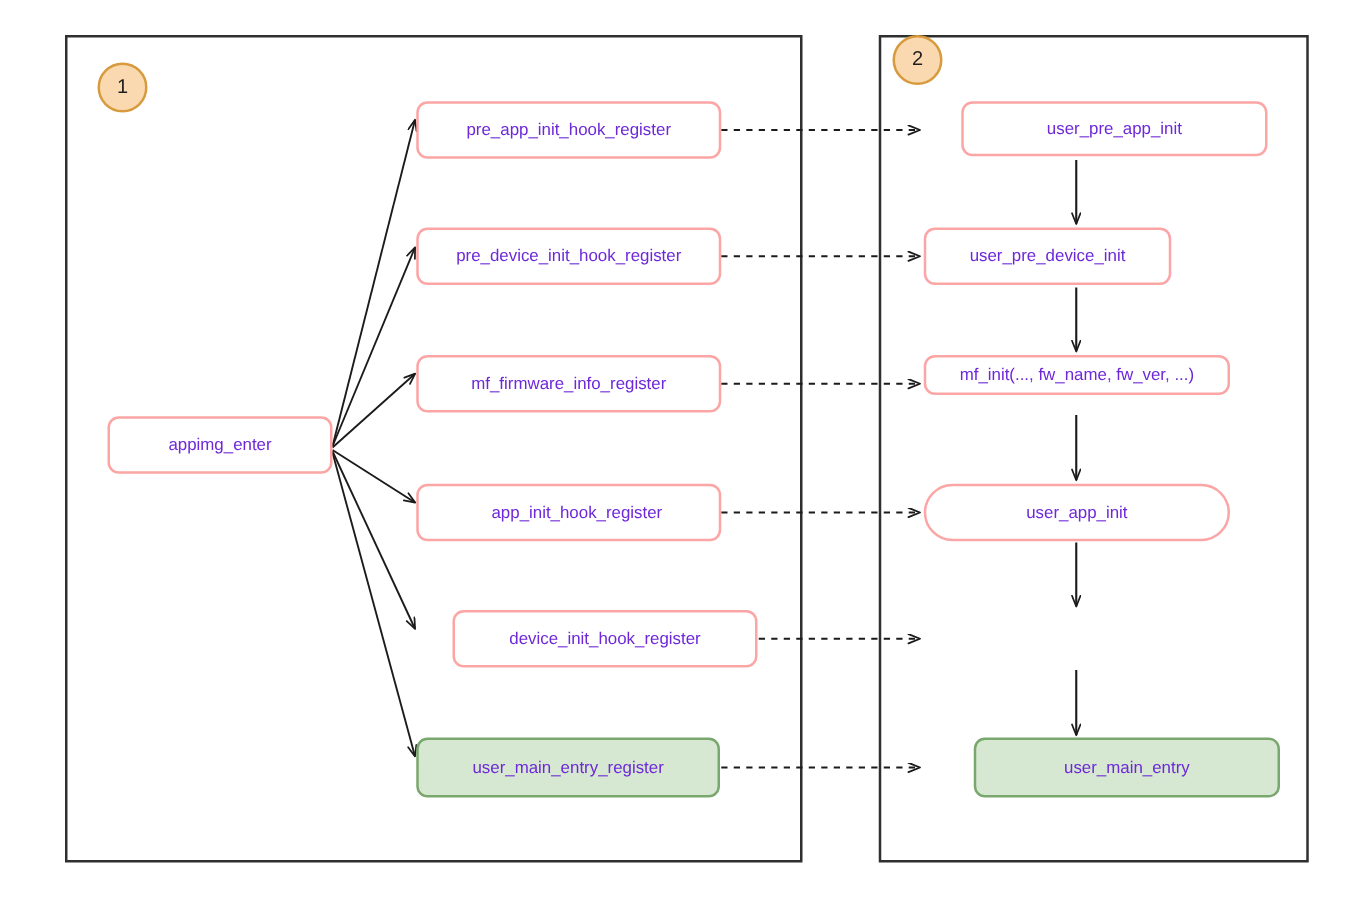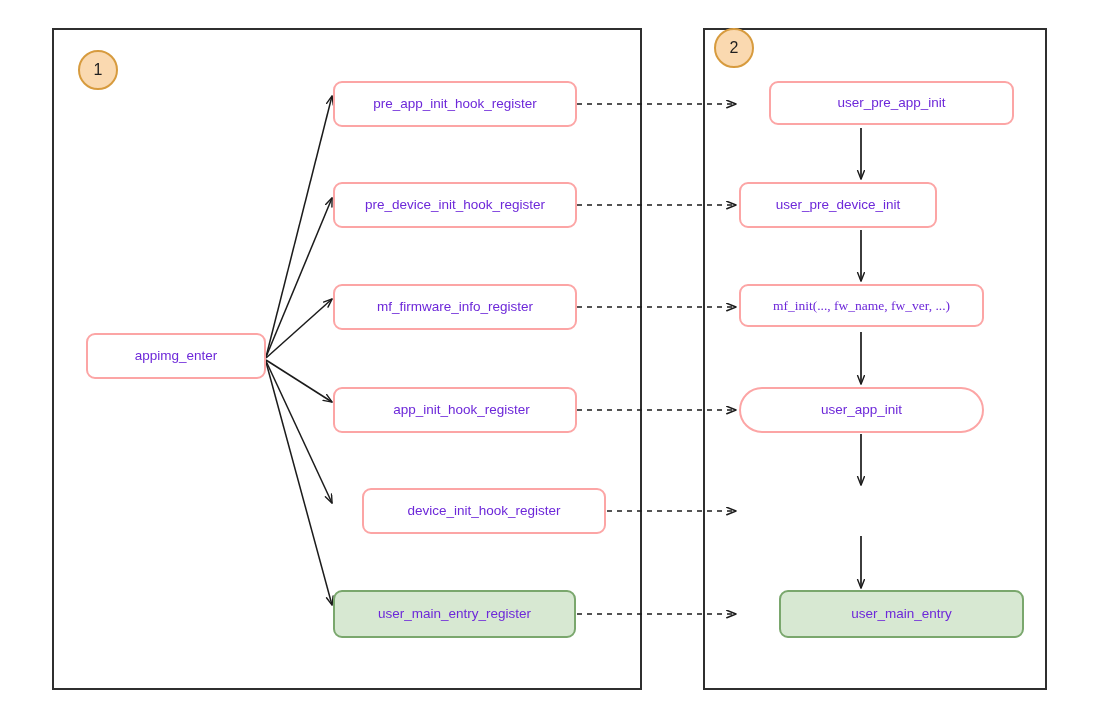--- a/index.html
+++ b/index.html
@@ -114,17 +114,17 @@
 
   <div class="node" style="left:333px; top:81px; width:244px; height:46px;">pre_app_init_hook_register</div>
   <div class="node" style="left:333px; top:182px; width:244px; height:46px;">pre_device_init_hook_register</div>
   <div class="node" style="left:333px; top:284px; width:244px; height:46px;">mf_firmware_info_register</div>
   <div class="node" style="left:333px; top:387px; width:244px; height:46px;padding-left:13px;">app_init_hook_register</div>
   <div class="node" style="left:333px; top:488px; width:244px; height:46px;margin-left:29px;">device_init_hook_register</div>
   <div class="node green" style="left:333px; top:590px; width:243px; height:48px;text-align:center;">user_main_entry_register</div>
 
   <div class="node" style="left:769px; top:81px; width:245px; height:44px;">user_pre_app_init</div>
   <div class="node" style="left:739px; top:182px; width:198px; height:46px;">user_pre_device_init</div>
-  <div class="node" style="left:739px; top:284px; width:245px; height:43px;font-family:Liberation Serif, serif;">mf_init(..., fw_name, fw_ver, ...)</div>
+  <div class="node" style="left:739px; top:284px; width:245px; height:32px;">mf_init(..., fw_name, fw_ver, ...)</div>
   <div class="node" style="left:739px; top:387px; width:245px; height:46px;border-radius:23px;">user_app_init</div>
   <div class="node green" style="left:739px; top:590px; width:245px; height:48px;margin-left:40px;">user_main_entry</div>
 
 </div>
 
 </body></html>

